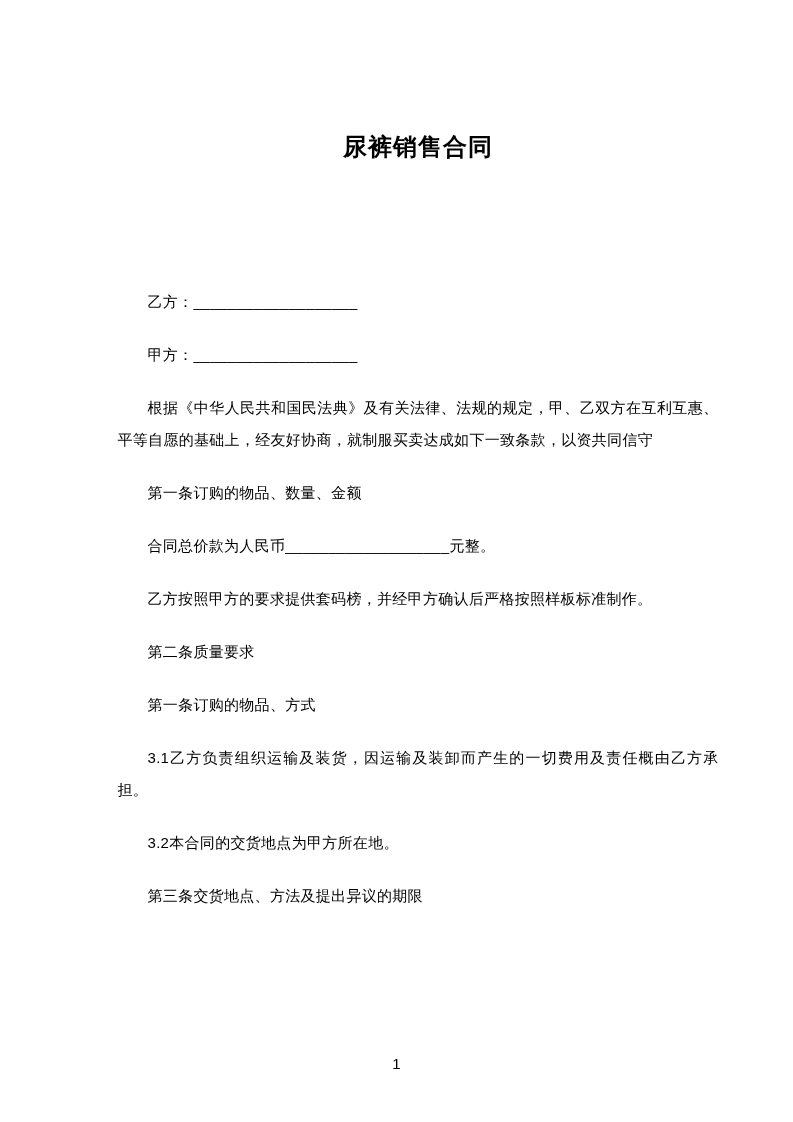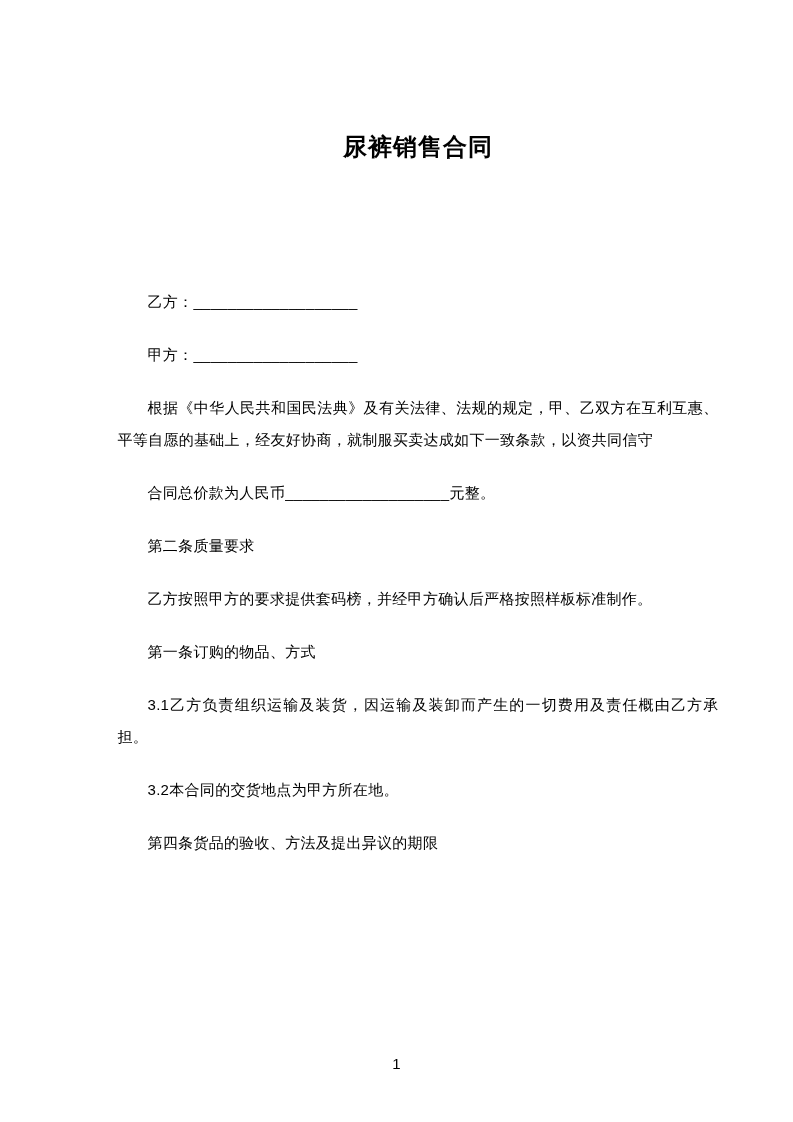--- a/index.html
+++ b/index.html
@@ -54,31 +54,32 @@
 <div class="page">
 
   <h1 class="doc-title">尿裤销售合同</h1>
 
   <p class="para">乙方：___________________</p>
 
   <p class="para">甲方：___________________</p>
 
   <p class="para bold">根据《中华人民共和国民法典》及有关法律、法规的规定，甲、乙双方在互利互惠、平等自愿的基础上，经友好协商，就制服买卖达成如下一致条款，以资共同信守</p>
 
+  <p class="para bold">第一条订购的物品、数量、金额</p>
 
   <p class="para bold">合同总价款为人民币___________________元整。</p>
 
 
+  <p class="para">乙方按照甲方的要求提供套码榜，并经甲方确认后严格按照样板标准制作。</p>
+
   <p class="para bold">第二条质量要求</p>
-
-  <p class="para">乙方按照甲方的要求提供套码榜，并经甲方确认后严格按照样板标准制作。</p>
 
   <p class="para bold">第一条订购的物品、方式</p>
 
   <p class="para">3.1乙方负责组织运输及装货，因运输及装卸而产生的一切费用及责任概由乙方承担。</p>
 
   <p class="para">3.2本合同的交货地点为甲方所在地。</p>
 
-  <p class="para bold">第四条货品的验收、方法及提出异议的期限</p>
+  <p class="para bold">第三条交货地点、方法及提出异议的期限</p>
 
   <div class="page-num">1</div>
 
 </div>
 
 </body></html>

